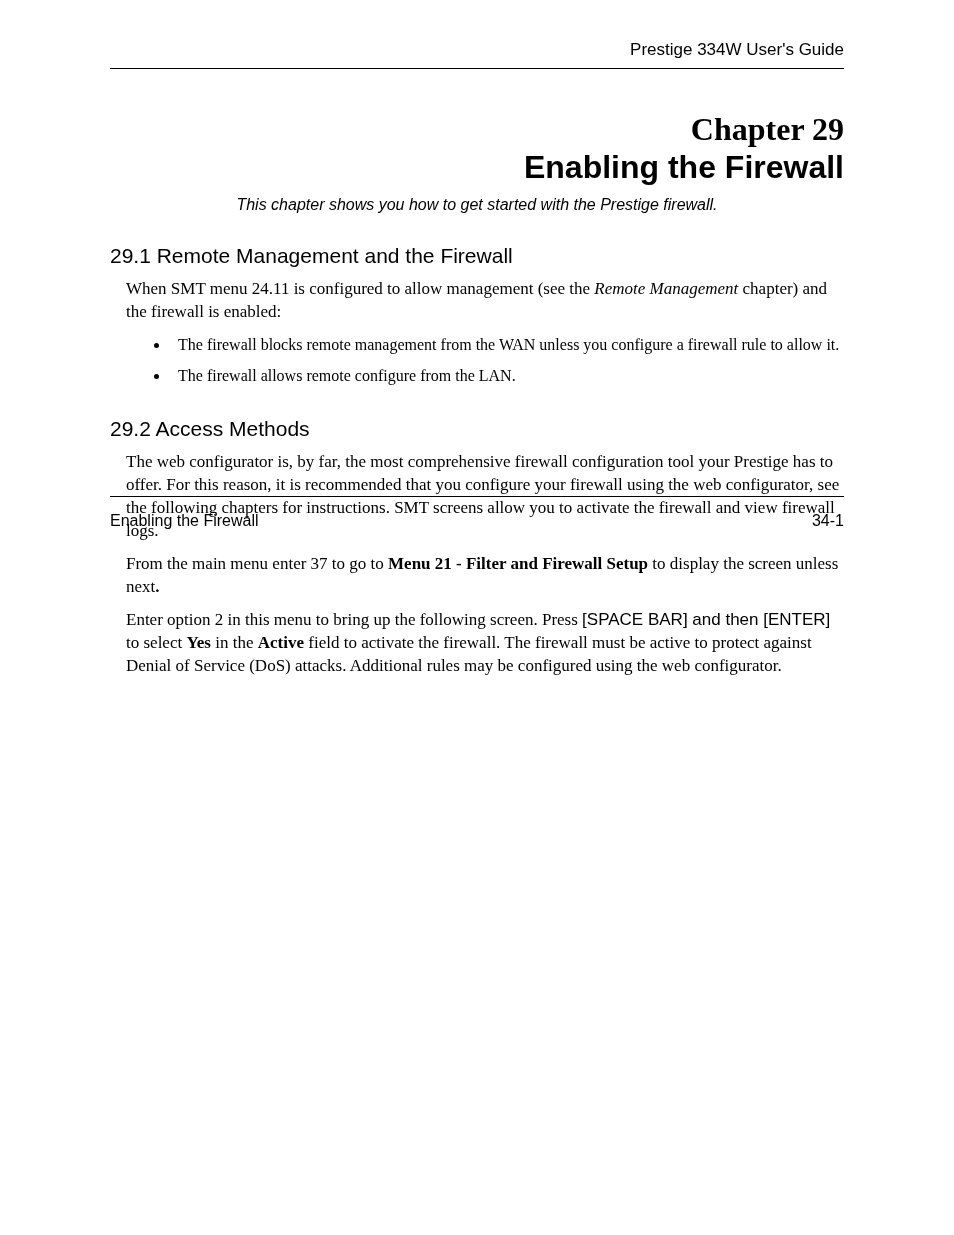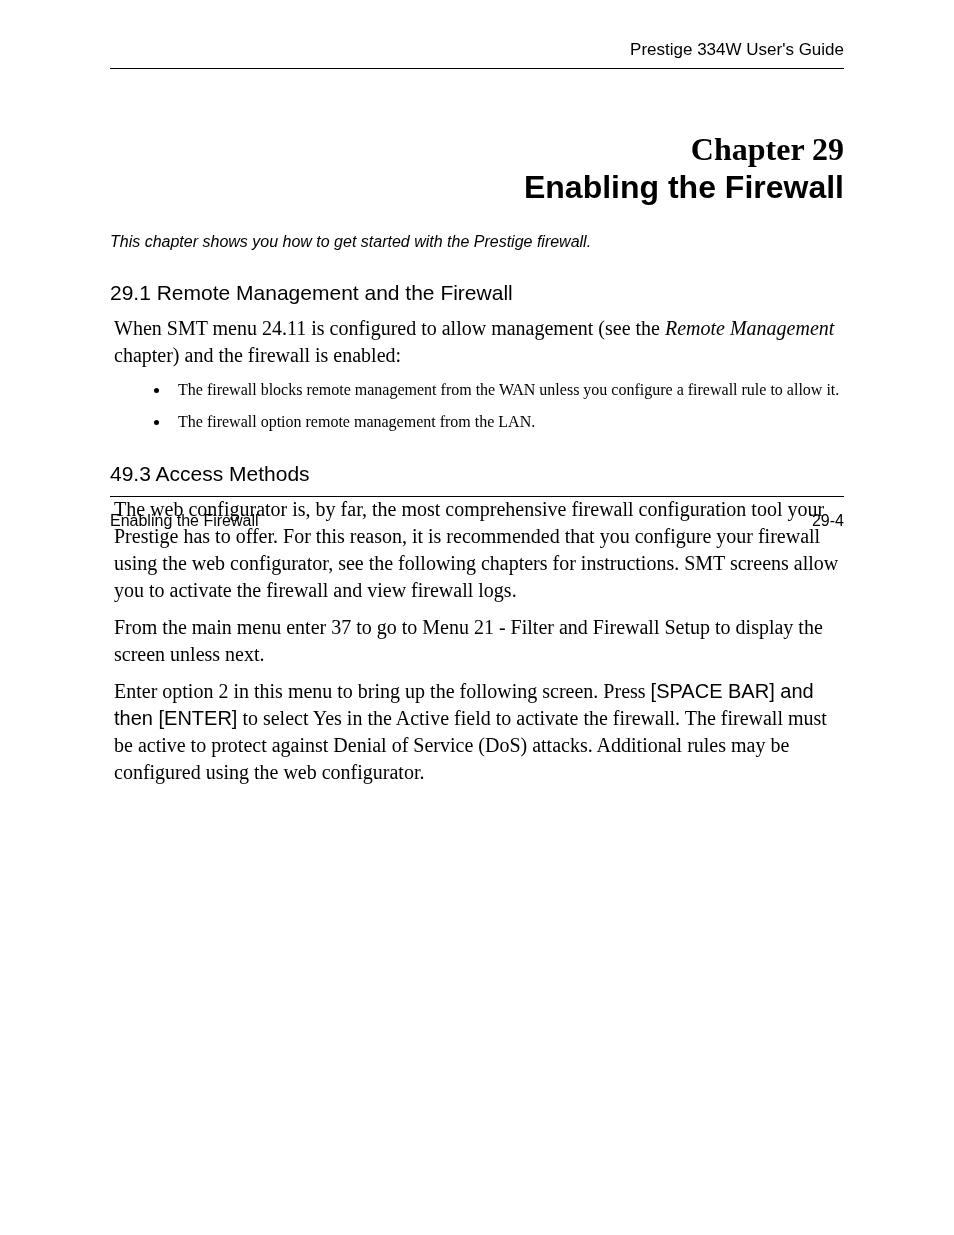--- a/index.html
+++ b/index.html
@@ -26,50 +26,50 @@
     border: none;
     border-top: 1px solid #000;
     margin-top: 8px;
     margin-bottom: 0;
   }
   .chapter-label {
     font-family: "Times New Roman", Times, serif;
     font-weight: bold;
     font-size: 32px;
     text-align: right;
-    margin-top: 63px;
+    margin-top: 43px;
     line-height: 1.1;
   }
   .chapter-title {
     font-family: Arial, Helvetica, sans-serif;
     font-weight: bold;
     font-size: 32px;
     text-align: right;
     margin-top: 2px;
     line-height: 1.15;
   }
   .chapter-subtitle {
     font-family: Arial, Helvetica, sans-serif;
     font-style: italic;
     font-size: 16px;
-    text-align: left;
-    margin-top: 27px;
+    text-align: center;
+    margin-top: 10px;
   }
   h2.section-heading {
     font-family: Arial, Helvetica, sans-serif;
     font-weight: normal;
     font-size: 21px;
     margin-top: 30px;
     margin-bottom: 10px;
   }
   p.body {
     font-family: "Times New Roman", Times, serif;
-    font-size: 20px;
+    font-size: 17px;
     line-height: 1.35;
-    margin: 0 0 10px 4px;
+    margin: 0 0 10px 16px;
   }
   ul.bullets {
     margin: 8px 0 4px 0;
     padding-left: 60px;
   }
   ul.bullets li {
     font-family: "Times New Roman", Times, serif;
     font-size: 16px;
     line-height: 1.35;
     margin-bottom: 10px;
@@ -91,53 +91,53 @@
     position: absolute;
     left: 110px;
     right: 110px;
     bottom: 345px;
     font-family: Arial, Helvetica, sans-serif;
     font-size: 16px;
     display: flex;
     justify-content: space-between;
   }
   
-  .b { font-weight: normal; }
+  .b { font-weight: bold; }
   .i { font-style: italic; }
 </style>
 </head>
 <body>
 
 <div class="page">
 
   <div class="header-right">Prestige 334W User's Guide</div>
   <hr class="rule-top">
 
   <div class="chapter-label">Chapter 29</div>
   <div class="chapter-title">Enabling the Firewall</div>
   <div class="chapter-subtitle">This chapter shows you how to get started with the Prestige firewall.</div>
 
   <h2 class="section-heading">29.1  Remote Management and the Firewall</h2>
   <p class="body">
     <span>When SMT menu 24.11 is configured to allow management (see the </span><span class="i">Remote Management</span><span> chapter) and the firewall is enabled:</span>
   </p>
   <ul class="bullets">
     <li>The firewall blocks remote management from the WAN unless you configure a firewall rule to allow it.</li>
-    <li>The firewall option remote management from the LAN.</li>
+    <li>The firewall allows remote configure from the LAN.</li>
   </ul>
 
-  <h2 class="section-heading">49.3  Access Methods</h2>
+  <h2 class="section-heading">29.2  Access Methods</h2>
   <p class="body">The web configurator is, by far, the most comprehensive firewall configuration tool your Prestige has to offer. For this reason, it is recommended that you configure your firewall using the web configurator, see the following chapters for instructions. SMT screens allow you to activate the firewall and view firewall logs.</p>
 
   <p class="body">
     <span>From the main menu enter 37 to go to </span><span class="b">Menu 21 - Filter and Firewall Setup</span><span> to display the screen unless next</span><span class="b">.</span>
   </p>
   <p class="body">
     <span>Enter option 2 in this menu to bring up the following screen. Press </span><span class="keycap">[SPACE BAR]</span><span class="keycap"> and then </span><span class="keycap">[ENTER]</span><span> to select </span><span class="b">Yes</span><span> in the </span><span class="b">Active</span><span> field to activate the firewall. The firewall must be active to protect against Denial of Service (DoS) attacks. Additional rules may be configured using the web configurator.</span>
   </p>
 
   <hr class="footer-rule">
   <div class="footer">
     <span>Enabling the Firewall</span>
-    <span>29-4</span>
+    <span>34-1</span>
   </div>
 
 </div>
 
 </body></html>

